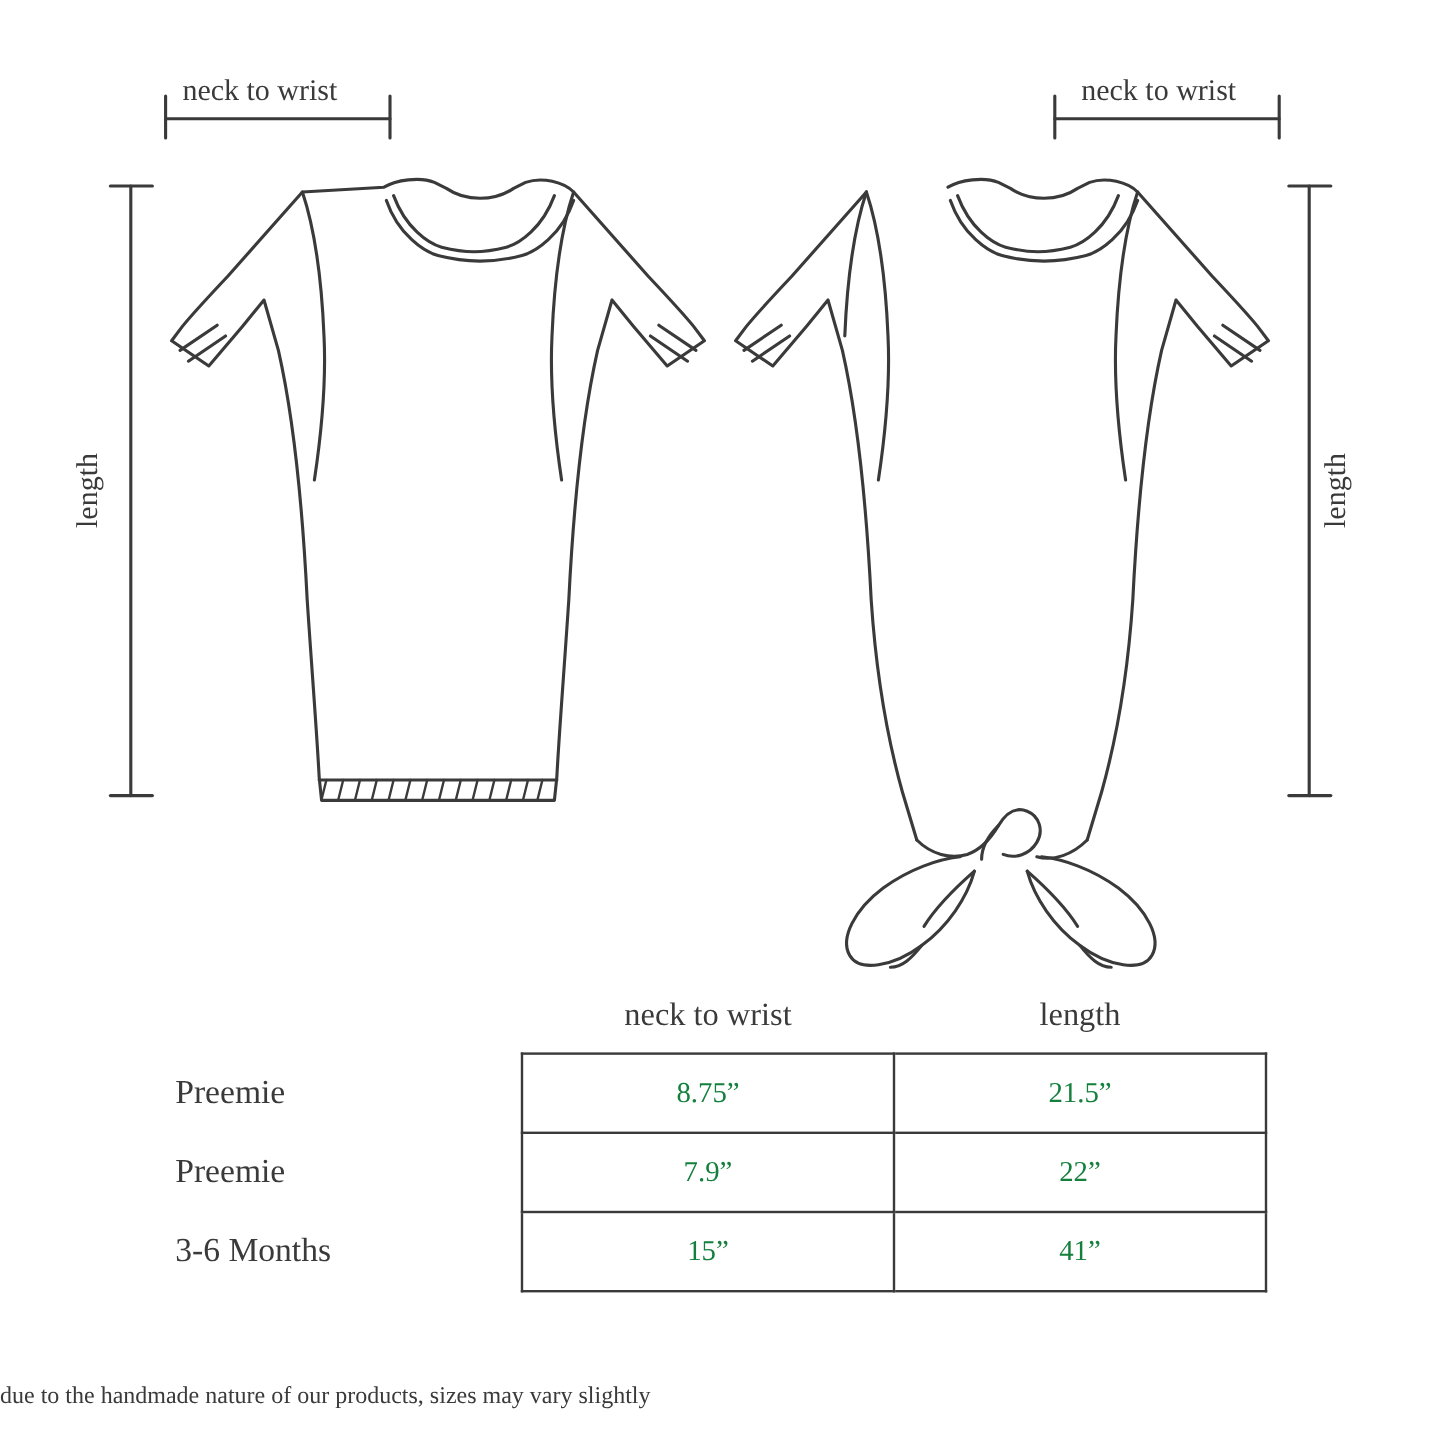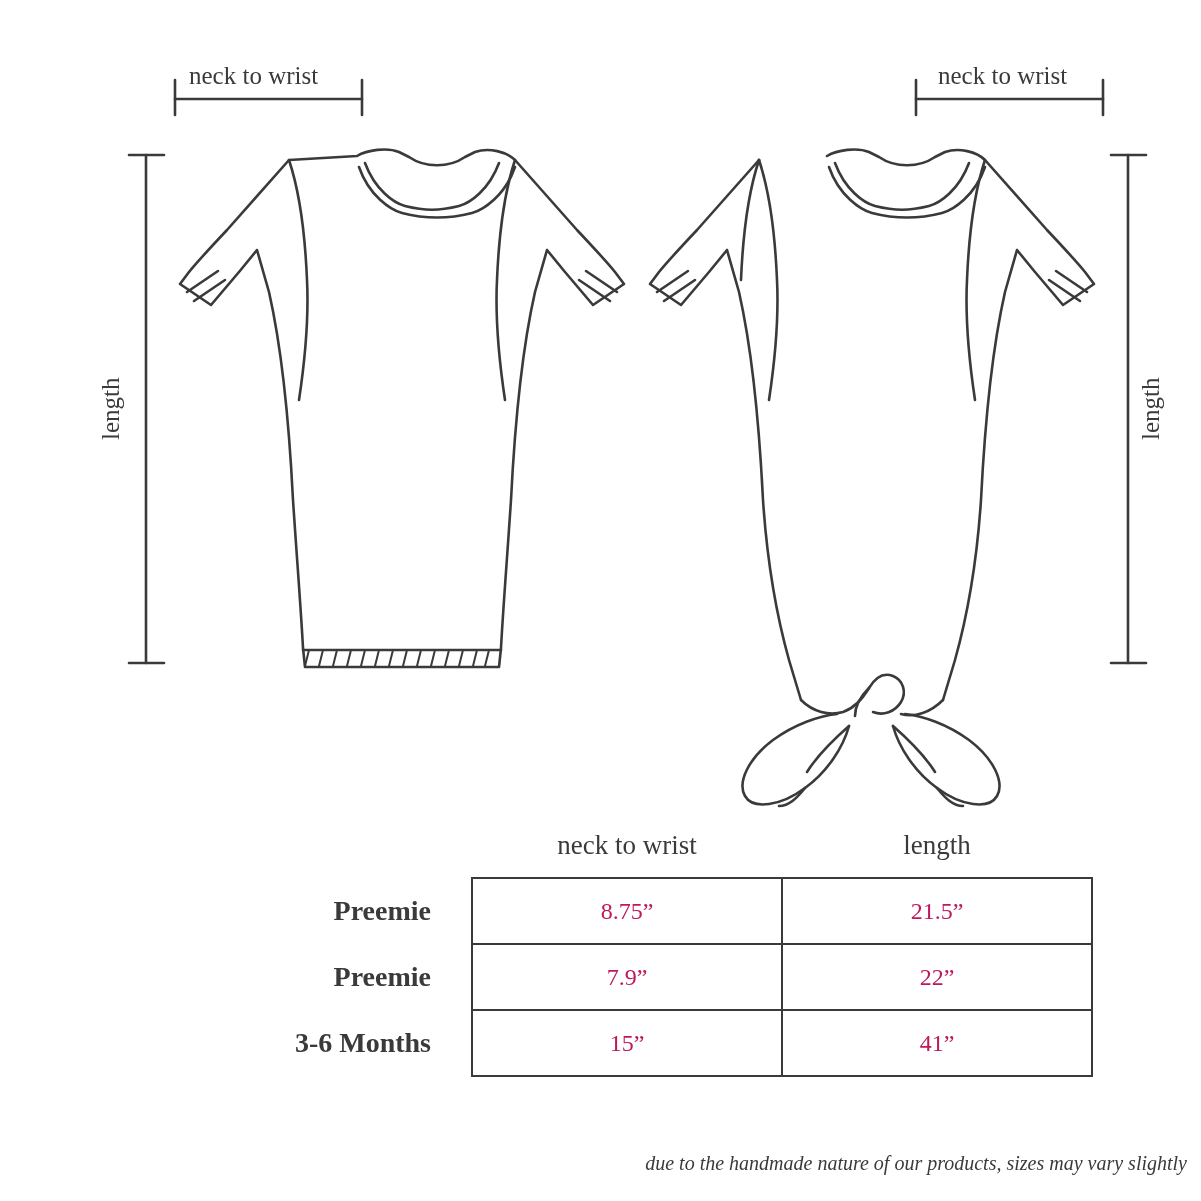--- a/index.html
+++ b/index.html
@@ -11,21 +11,20 @@
     width: 1201px;
     height: 1201px;
     font-family: "Liberation Serif", serif;
     color: #3a3a3a;
     position: relative;
     overflow: hidden;
   }
   .stage {
     position: absolute;
     inset: 0;
-    margin-left: 37px;
   }
 
   
   .diagram {
     position: absolute;
     left: 0;
     top: 0;
     width: 1201px;
     height: 825px;
   }
@@ -87,44 +86,43 @@
     font-size: 27px;
     padding: 4px 0 16px 0;
     border: none;
     text-align: center;
     color: #3a3a3a;
   }
   table.size-table thead th.blank {
     border: none;
   }
   table.size-table tbody th.row-label {
-    font-weight: bold;
+    font-weight: normal;
     font-size: 28px;
-    text-align: right;
+    text-align: left;
     padding-right: 40px;
     border: none;
     color: #3a3a3a;
     white-space: nowrap;
   }
   table.size-table tbody td {
     border: 2px solid #3a3a3a;
     text-align: center;
     font-size: 24px;
     height: 62px;
-    color: #be185d;
+    color: #15803d;
   }
 
   .footnote {
     position: absolute;
     left: 0;
     top: 1152px;
     width: 1150px;
-    text-align: right;
+    text-align: left;
     font-size: 20px;
-    font-style: italic;
     color: #3a3a3a;
     font-family: "Liberation Serif", serif;
   }
 </style>
 </head>
 <body>
 
 <div class="stage">
 
   <div class="diagram">

